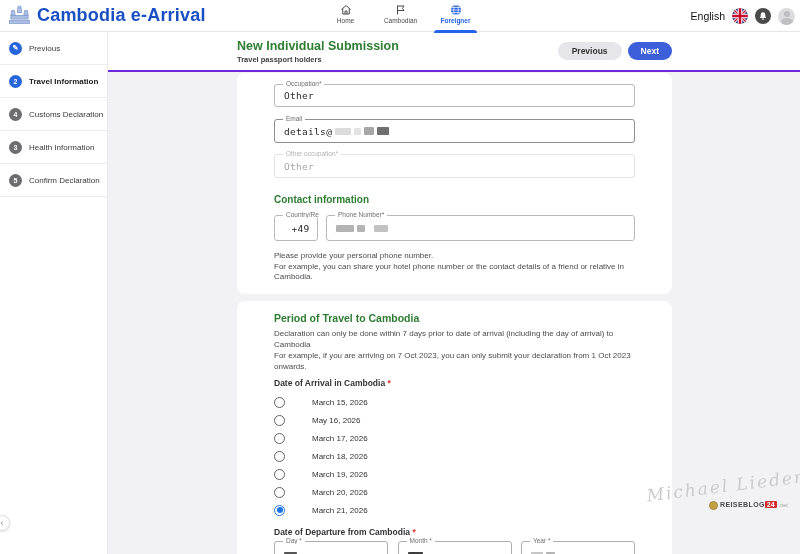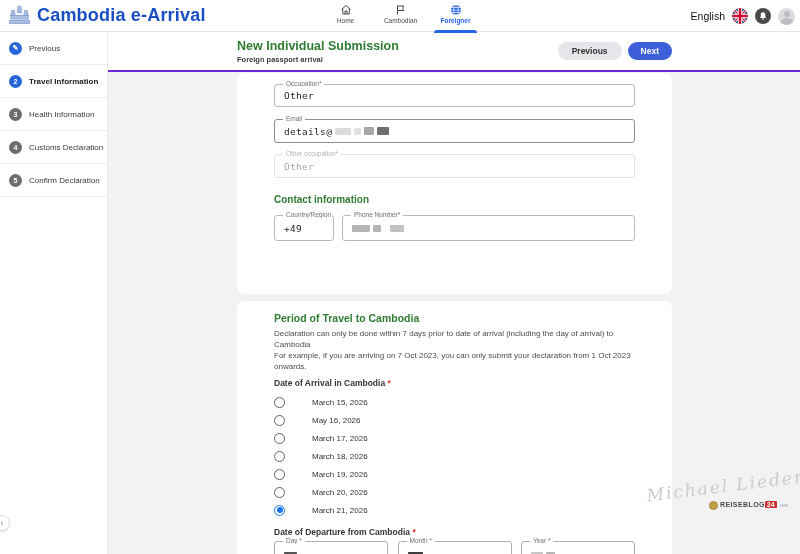--- a/index.html
+++ b/index.html
@@ -57,21 +57,21 @@
   .flabel { position:absolute; top:-5px; left:8px; background:#fff; padding:0 3px; font-size:6.5px; color:#6f6f73; white-space:nowrap; max-width:85%; overflow:hidden; }
   .field.disabled .flabel { color:#b3b3b6; }
   .fvalue { font-family:"DejaVu Sans Mono", monospace; font-size:9.5px; color:#28282b; padding-left:9px; letter-spacing:.3px; display:flex; align-items:center; gap:3px; }
   .field.disabled .fvalue { color:#a6a6aa; }
   .f-occupation { margin-top:11px; height:23px; }
   .f-email { margin-top:12px; height:24px; }
   .f-other { margin-top:11px; height:24px; }
   .section-heading { font-size:10px; font-weight:bold; color:#2e7d32; }
   .contact-heading { margin-top:16px; }
   .contact-row { display:flex; gap:8px; margin-top:10px; }
-  .f-country { width:60px; height:26px; }
+  .f-country { width:44px; height:26px;justify-content:center; }
   .f-phone { flex:1; height:26px; }
   .help-text { margin-top:10px; font-size:8px; color:#4c4c50; line-height:10.5px; }
   
   .travel-heading { margin-top:11px; font-size:10.5px; }
   .note-text { margin-top:4px; font-size:8px; color:#4c4c50; line-height:11px; }
   .group-label { margin-top:6px; font-size:8.5px; font-weight:bold; color:#353538; }
   .req { color:#d93025; font-weight:bold; }
   .radio-list { margin-top:5px; }
   .radio-row { display:flex; align-items:center; gap:27px; height:18px; cursor:pointer; }
   .radio { width:11px; height:11px; min-width:11px; border:1.5px solid #5f6368; border-radius:50%; position:relative; }
@@ -173,40 +173,40 @@
   <div class="sidebar">
     <div class="step">
       <span class="step-circle done">✎</span>
       <span class="step-label">Previous</span>
     </div>
     <div class="step active">
       <span class="step-circle active">2</span>
       <span class="step-label">Travel Information</span>
     </div>
     <div class="step">
+      <span class="step-circle pending">4</span>
+      <span class="step-label">Customs Declaration</span>
+    </div>
+    <div class="step">
       <span class="step-circle pending">3</span>
       <span class="step-label">Health Information</span>
-    </div>
-    <div class="step">
-      <span class="step-circle pending">4</span>
-      <span class="step-label">Customs Declaration</span>
     </div>
     <div class="step">
       <span class="step-circle pending">5</span>
       <span class="step-label">Confirm Declaration</span>
     </div>
   </div>
   <div class="collapse-btn">
     <span>‹</span>
   </div>
 
   <div class="titlebar">
     <div class="title-block">
       <div class="page-title">New Individual Submission</div>
-      <div class="page-subtitle">Foreign passport arrival</div>
+      <div class="page-subtitle">Travel passport holders</div>
     </div>
     <div class="actions">
       <button class="btn btn-prev">Previous</button>
       <button class="btn btn-next">Next</button>
     </div>
   </div>
 
   <div class="content">
 
     <div class="card card1">
@@ -243,20 +243,24 @@
           <div class="field f-phone">
             <span class="flabel">Phone Number*</span>
             <span class="fvalue">
               <span class="rd" style="width:18px;background:#b4b4b4;"></span>
               <span class="rd" style="width:8px;background:#b4b4b4;"></span>
               <span class="rd" style="width:14px;background:#c2c2c2;margin-left:6px;"></span>
             </span>
           </div>
         </div>
 
+        <div class="help-text">
+          <div>Please provide your personal phone number.</div>
+          <div>For example, you can share your hotel phone number or the contact details of a friend or relative in Cambodia.</div>
+        </div>
 
       </div>
     </div>
 
     <div class="card card2">
       <div class="card-inner">
 
         <div class="section-heading travel-heading">Period of Travel to Cambodia</div>
 
         <div class="note-text">

